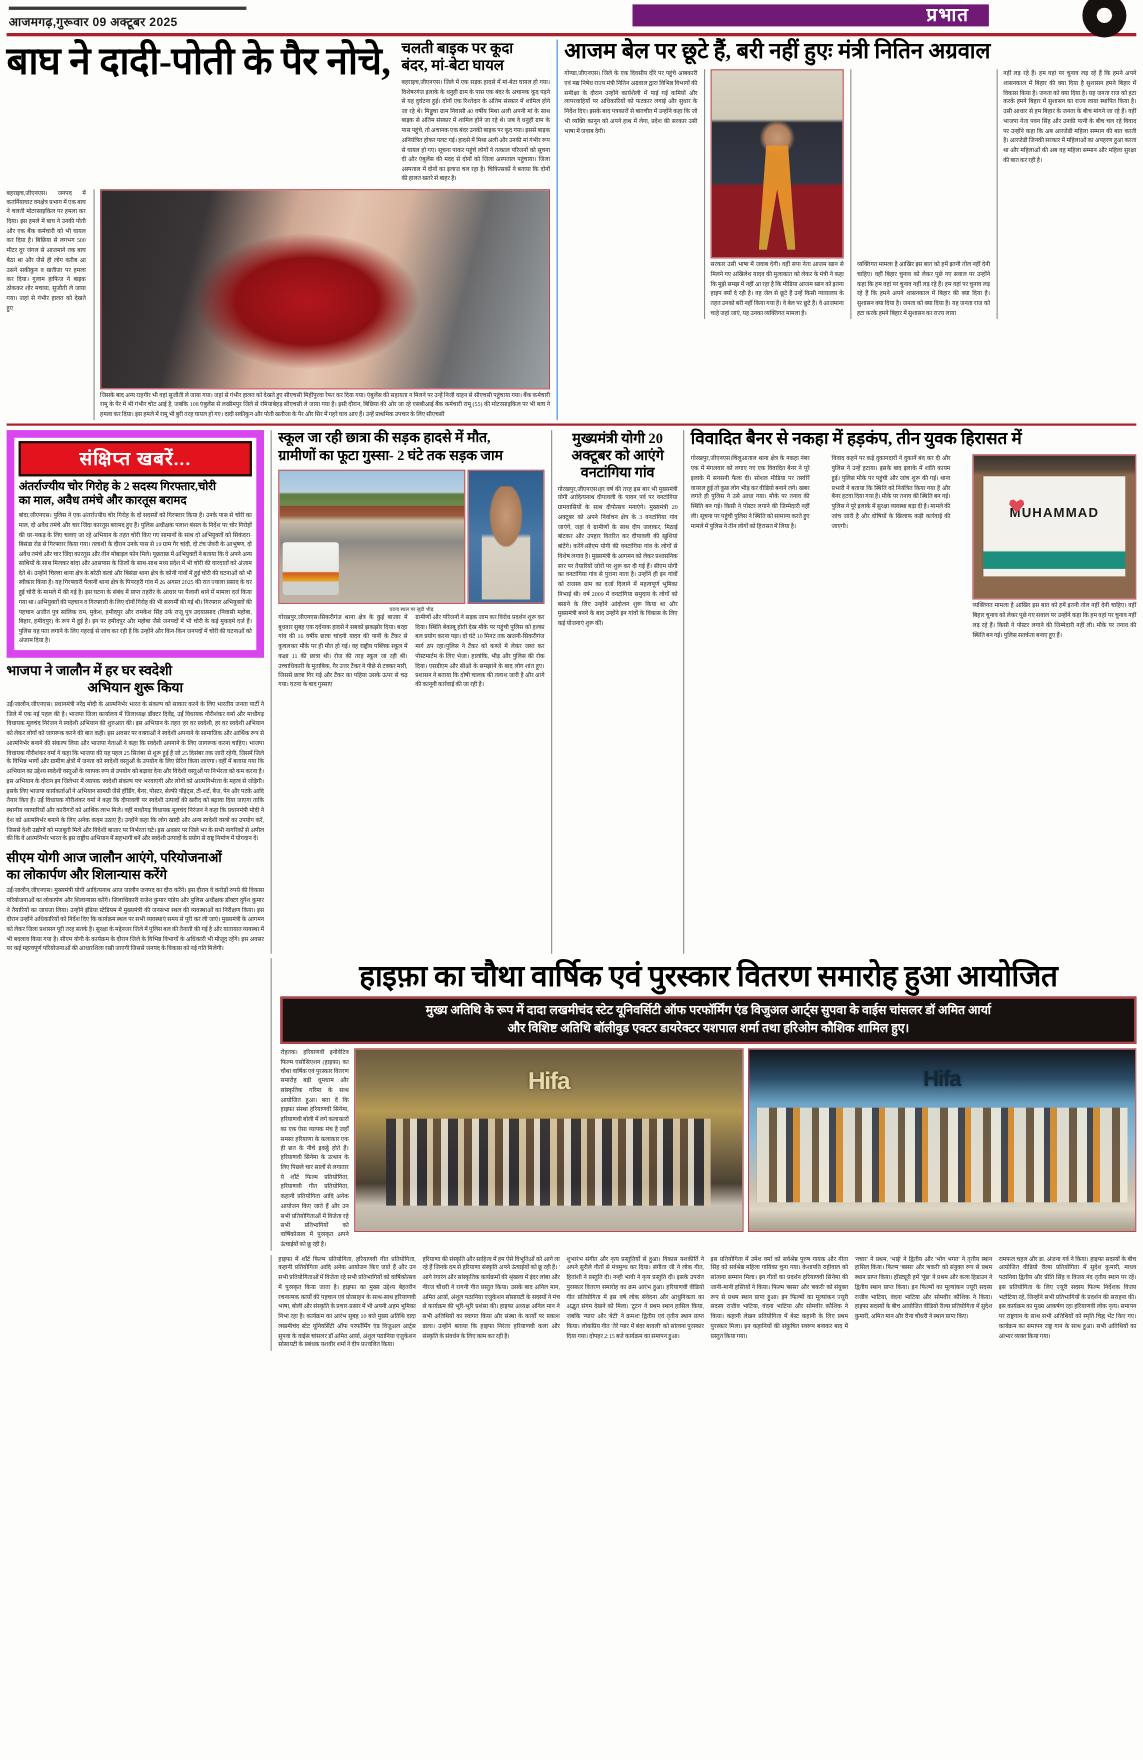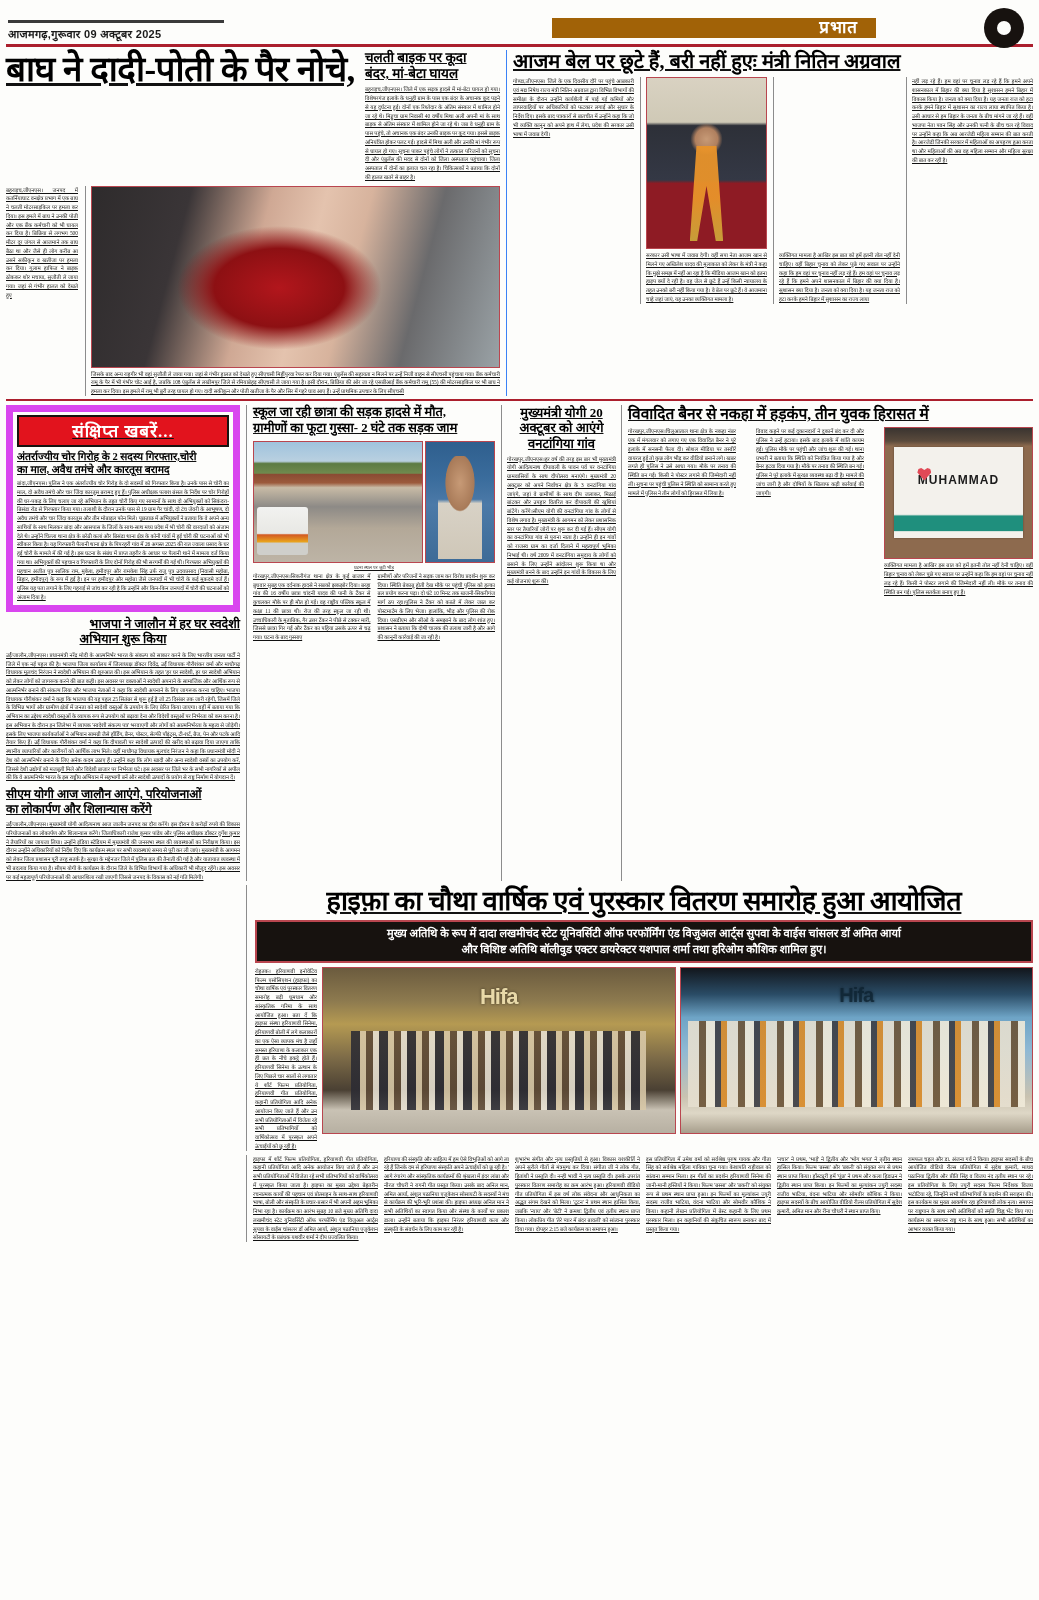--- a/index.html
+++ b/index.html
@@ -4,33 +4,33 @@
 <style>
   html,body{margin:0;padding:0;}
   body{
     width:1039px;height:1600px;
     background:#fdfdfb;
     font-family:"Liberation Sans","DejaVu Sans",sans-serif;
     color:#111;
     overflow:hidden;
     position:relative;
   }
-  .page{width:1039px;height:1224px;position:relative;box-sizing:border-box;padding:18px 6px;text-decoration:underline;}
+  .page{width:1039px;height:1224px;position:relative;box-sizing:border-box;padding:4px 6px;}
 
   
   .masthead{height:24px;position:relative;}
   .masthead-left{
     position:absolute;left:2px;top:8px;
     font-size:11px;font-weight:bold;letter-spacing:.3px;color:#1a1a1a;
   }
   .masthead-rule-top{
     position:absolute;left:2px;top:2px;width:216px;height:3px;background:#3a3a3a;
   }
   .masthead-black{
-    position:absolute;left:546px;top:0px;width:324px;height:20px;background:#a16207;
+    position:absolute;left:569px;top:0px;width:324px;height:20px;background:#701a75;
   }
   .masthead-black .bigword{
     color:#fff;font-size:17px;font-weight:bold;position:absolute;right:18px;top:-3px;
     letter-spacing:1px;
   }
   .masthead-dot{
     position:absolute;left:978px;top:-10px;width:40px;height:40px;border-radius:50%;
     background:#17120f;
   }
   .masthead-dot:after{
@@ -227,21 +227,21 @@
   <div style="display:flex;margin-top:4px;">
 
     <div style="width:240px;padding-right:6px;box-sizing:border-box;">
       <div class="briefbox">
         <div class="redbox">संक्षिप्त खबरें...</div>
         <div class="hl" style="font-size:10.5px;margin-top:3px;line-height:1.25;">अंतर्राज्यीय चोर गिरोह के 2 सदस्य गिरफ्तार,चोरी</div>
         <div class="hl" style="font-size:10.5px;line-height:1.25;">का माल, अवैध तमंचे और कारतूस बरामद</div>
         <div class="body-txt" style="margin-top:3px;">बांदा,जीएनएस। पुलिस ने एक अंतर्राज्यीय चोर गिरोह के दो सदस्यों को गिरफ्तार किया है। उनके पास से चोरी का माल, दो अवैध तमंचे और चार जिंदा कारतूस बरामद हुए हैं। पुलिस अधीक्षक पलाश बंसल के निर्देश पर चोर गिरोहों की धर-पकड़ के लिए चलाए जा रहे अभियान के तहत चोरी किए गए सामानों के साथ दो अभियुक्तों को सिकंदरा-बिसंडा रोड से गिरफ्तार किया गया। तलाशी के दौरान उनके पास से 19 ग्राम गैर चांदी, दो टंच जेवरी के आभूषण, दो अवैध तमंचे और चार जिंदा कारतूस और तीन मोबाइल फोन मिले। पूछताछ में अभियुक्तों ने बताया कि वे अपने अन्य साथियों के साथ मिलकर बांदा और आसपास के जिलों के साथ-साथ मध्य प्रदेश में भी चोरी की वारदातों को अंजाम देते थे। उन्होंने चिल्ला थाना क्षेत्र के बरेठी कलां और बिसंडा थाना क्षेत्र के कोनी गांवों में हुई चोरी की घटनाओं को भी स्वीकार किया है। यह गिरफ्तारी पैलानी थाना क्षेत्र के पिपरहरी गांव में 26 अगस्त 2025 की रात ज्वाला प्रसाद के घर हुई चोरी के मामले में की गई है। इस घटना के संबंध में प्राप्त तहरीर के आधार पर पैलानी थाने में मामला दर्ज किया गया था। अभियुक्तों की पहचान व गिरफ्तारी के लिए दोनों गिरोह की भी सरगर्मी की गई थी। गिरफ्तार अभियुक्तों की पहचान अजीत पुत्र सालिक राम, मुकेश, हमीदपुर और रामकेश सिंह उर्फ राजू पुत्र उदयप्रसाद (निवासी महोबा, बिहार, हमीदपुर) के रूप में हुई है। इन पर हमीदपुर और महोबा जैसे जनपदों में भी चोरी के कई मुकदमे दर्ज हैं। पुलिस यह पता लगाने के लिए गहराई से जांच कर रही है कि उन्होंने और किन-किन जनपदों में चोरी की घटनाओं को अंजाम दिया है।</div>
       </div>
 
-      <div class="hl" style="font-size:12.5px;text-align:right;margin-top:5px;line-height:1.25;">भाजपा ने जालौन में हर घर स्वदेशी</div>
+      <div class="hl" style="font-size:12.5px;text-align:left;margin-top:5px;line-height:1.25;">भाजपा ने जालौन में हर घर स्वदेशी</div>
       <div class="hl" style="font-size:12.5px;text-align:center;line-height:1.25;">अभियान शुरू किया</div>
       <div class="body-txt" style="margin-top:3px;">उर्ई/जालौन,जीएनएस। प्रधानमंत्री नरेंद्र मोदी के आत्मनिर्भर भारत के संकल्प को साकार करने के लिए भारतीय जनता पार्टी ने जिले में एक नई पहल की है। भाजपा जिला कार्यालय में जिलाध्यक्ष डॉक्टर दिवेंद्र, उर्ई विधायक गौरीशंकर वर्मा और माधौगढ़ विधायक मूलचंद निरंजन ने स्वदेशी अभियान की शुरुआत की। इस अभियान के तहत 'हर घर स्वदेशी, हर घर स्वदेशी अभियान को लेकर लोगों को जागरूक करने की बात कही। इस अवसर पर वक्ताओं ने स्वदेशी अपनाने के सामाजिक और आर्थिक रूप से आत्मनिर्भर बनाने की संकल्प लिया और भाजपा नेताओं ने कहा कि स्वदेशी अपनाने के लिए जागरूक करना चाहिए। भाजपा विधायक गौरीशंकर वर्मा ने कहा कि भाजपा की यह पहल 25 सितंबर से शुरू हुई है जो 25 दिसंबर तक जारी रहेगी, जिसमें जिले के विभिन्न भागों और ग्रामीण क्षेत्रों में जनता को स्वदेशी वस्तुओं के उपयोग के लिए प्रेरित किया जाएगा। वहीं में बताया गया कि अभियान का उद्देश्य स्वदेशी वस्तुओं के व्यापक रूप से उपयोग को बढ़ावा देना और विदेशी वस्तुओं पर निर्भरता को कम करना है। इस अभियान के दौरान इन जिलेभर में व्यापक 'स्वदेशी संकल्प पत्र' भरवाएगी और लोगों को आत्मनिर्भरता के महत्व से जोड़ेगी। इसके लिए भाजपा कार्यकर्ताओं ने अभियान सामग्री जैसे हॉर्डिंग, बैनर, पोस्टर, सेल्फी पॉइंट्स, टी-शर्ट, बैज, पेन और पटके आदि तैयार किए हैं। उर्ई विधायक गौरीशंकर वर्मा ने कहा कि दीपावली पर स्वदेशी उत्पादों की खरीद को बढ़ावा दिया जाएगा ताकि स्थानीय व्यापारियों और कारीगरों को आर्थिक लाभ मिले। वहीं माधौगढ़ विधायक मूलचंद निरंजन ने कहा कि प्रधानमंत्री मोदी ने देश को आत्मनिर्भर बनाने के लिए अनेक कदम उठाए हैं। उन्होंने कहा कि लोग खादी और अन्य स्वदेशी वस्त्रों का उपयोग करें, जिससे देशी उद्योगों को मजबूती मिले और विदेशी बाजार पर निर्भरता घटे। इस अवसर पर जिले भर के सभी नागरिकों से अपील की कि वे आत्मनिर्भर भारत के इस राष्ट्रीय अभियान में सहभागी बनें और स्वदेशी उत्पादों के प्रयोग से राष्ट्र निर्माण में योगदान दें।</div>
 
       <div class="hl" style="font-size:12px;margin-top:5px;line-height:1.25;">सीएम योगी आज जालौन आएंगे, परियोजनाओं</div>
       <div class="hl" style="font-size:12px;line-height:1.25;">का लोकार्पण और शिलान्यास करेंगे</div>
       <div class="body-txt" style="margin-top:3px;">उर्ई/जालौन,जीएनएस। मुख्यमंत्री योगी आदित्यनाथ आज जालौन जनपद का दौरा करेंगे। इस दौरान वे करोड़ों रुपये की विकास परियोजनाओं का लोकार्पण और शिलान्यास करेंगे। जिलाधिकारी राजेश कुमार पांडेय और पुलिस अधीक्षक डॉक्टर दुर्गेश कुमार ने तैयारियों का जायजा लिया। उन्होंने इंडिया स्टेडियम में मुख्यमंत्री की जनसभा स्थल की व्यवस्थाओं का निरीक्षण किया। इस दौरान उन्होंने अधिकारियों को निर्देश दिए कि कार्यक्रम स्थल पर सभी व्यवस्थाएं समय से पूरी कर ली जाएं। मुख्यमंत्री के आगमन को लेकर जिला प्रशासन पूरी तरह सतर्क है। सुरक्षा के मद्देनजर जिले में पुलिस बल की तैनाती की गई है और यातायात व्यवस्था में भी बदलाव किया गया है। सीएम योगी के कार्यक्रम के दौरान जिले के विभिन्न विभागों के अधिकारी भी मौजूद रहेंगे। इस अवसर पर कई महत्वपूर्ण परियोजनाओं की आधारशिला रखी जाएगी जिससे जनपद के विकास को नई गति मिलेगी।</div>
     </div>
 
     <div class="vline" style="width:255px;padding:0 6px;box-sizing:border-box;">
       <div class="hl" style="font-size:12.8px;line-height:1.25;">स्कूल जा रही छात्रा की सड़क हादसे में मौत,</div>

